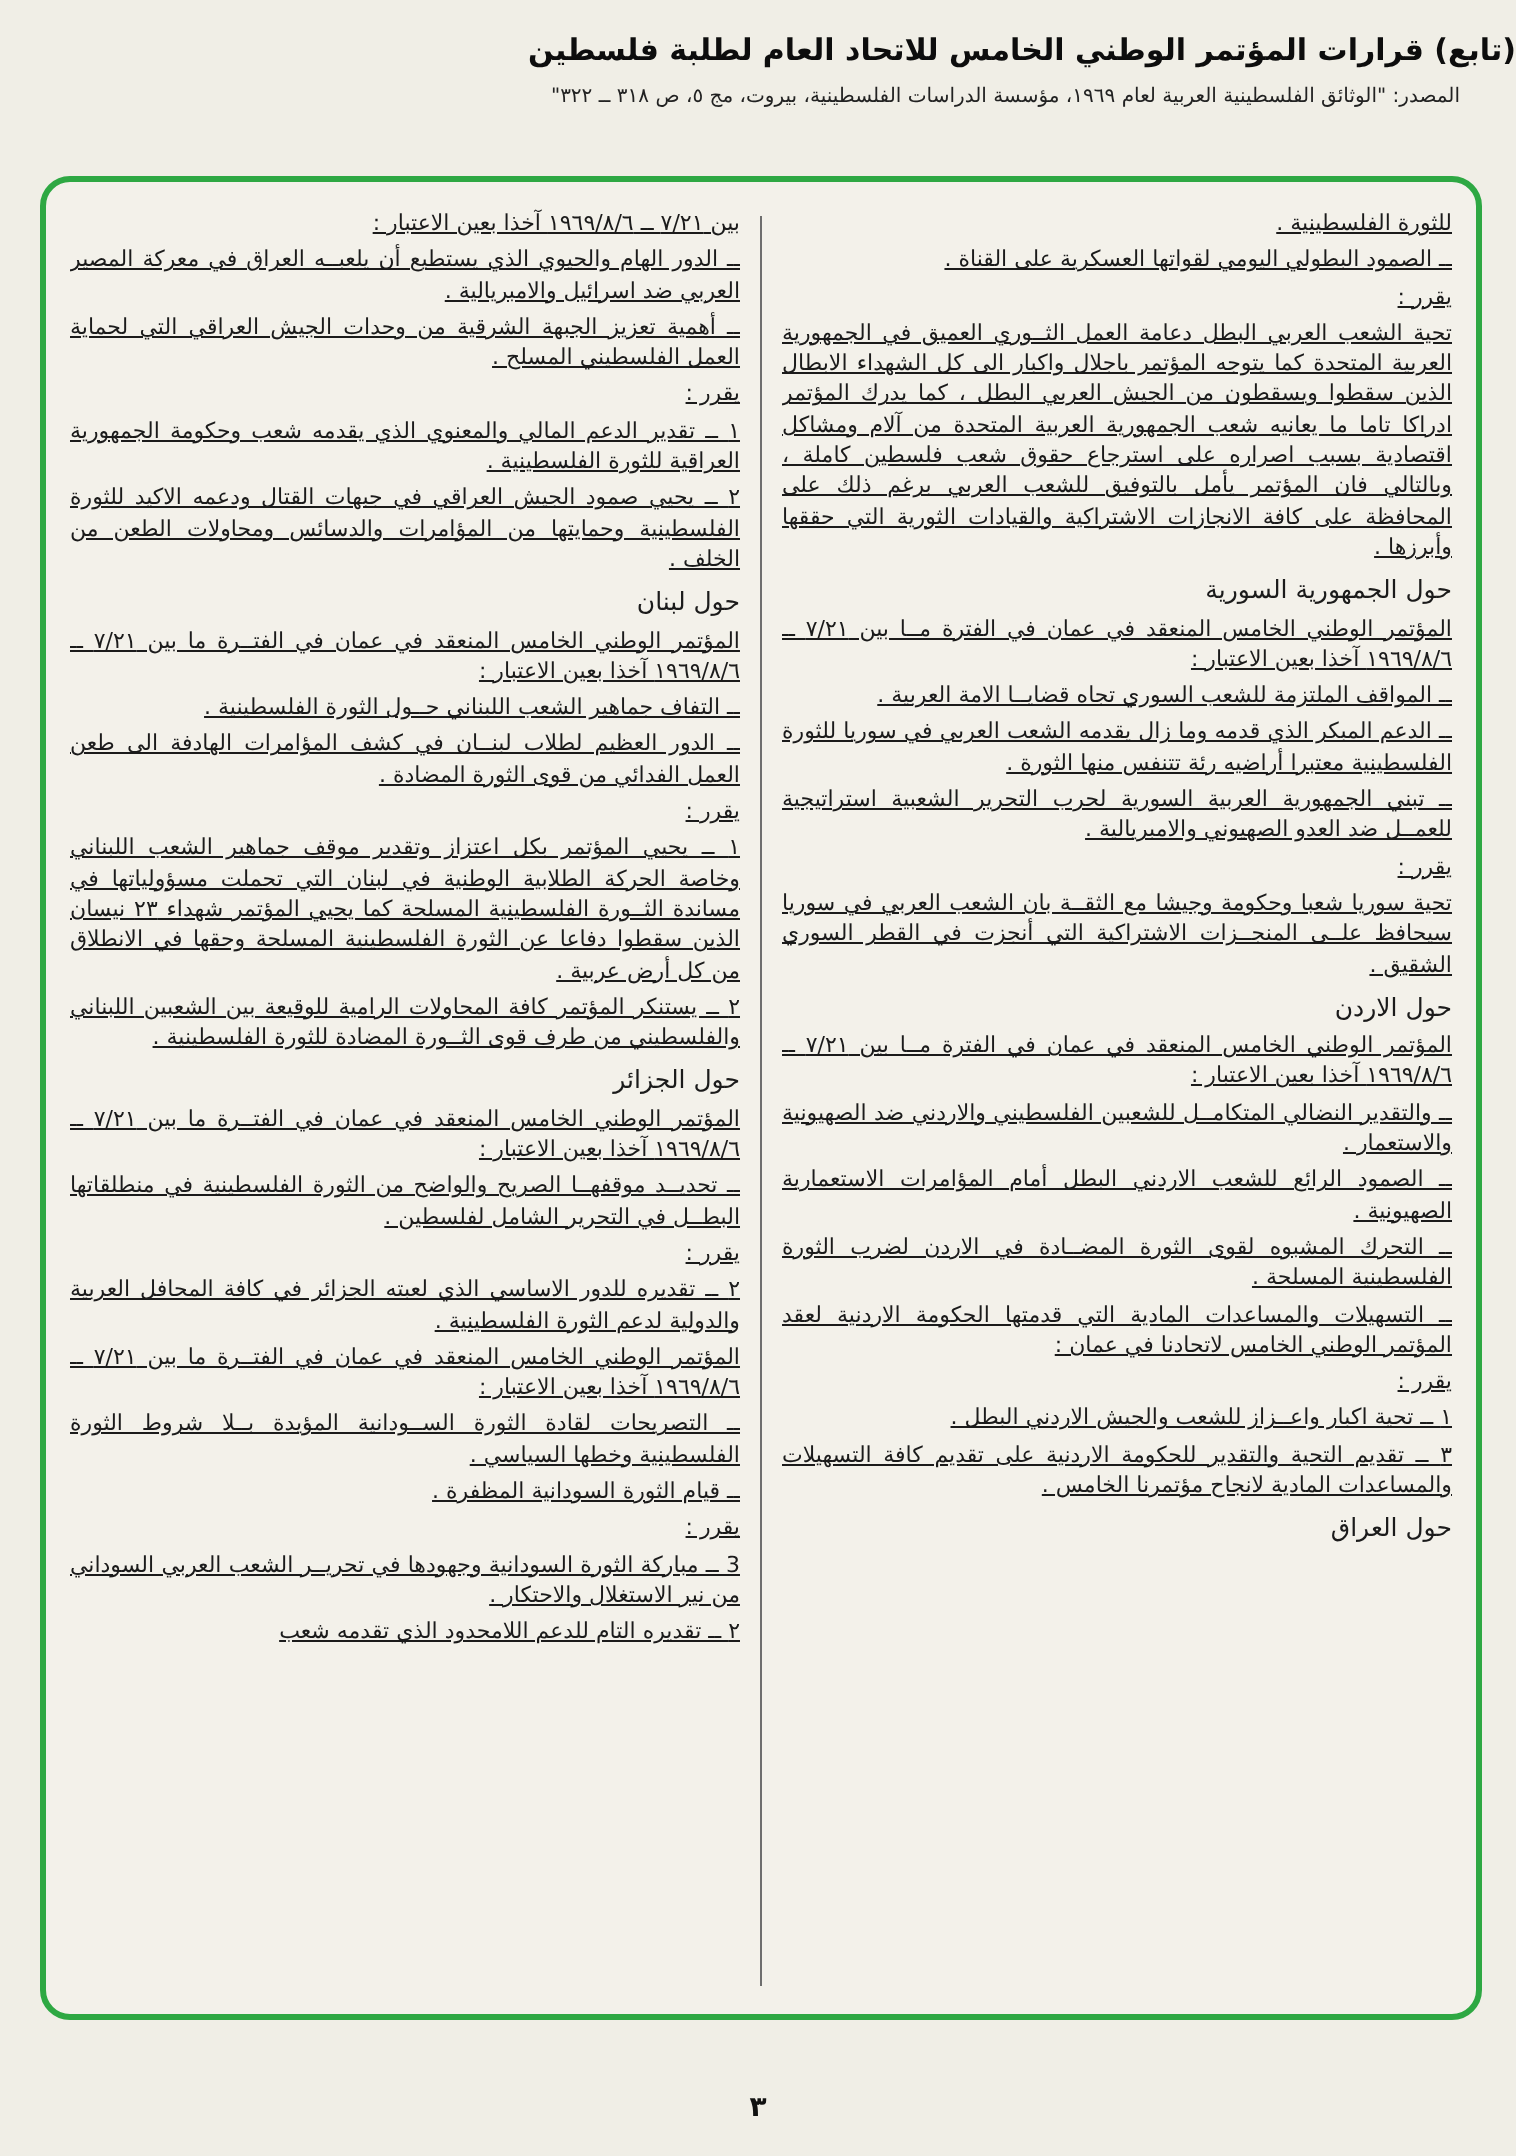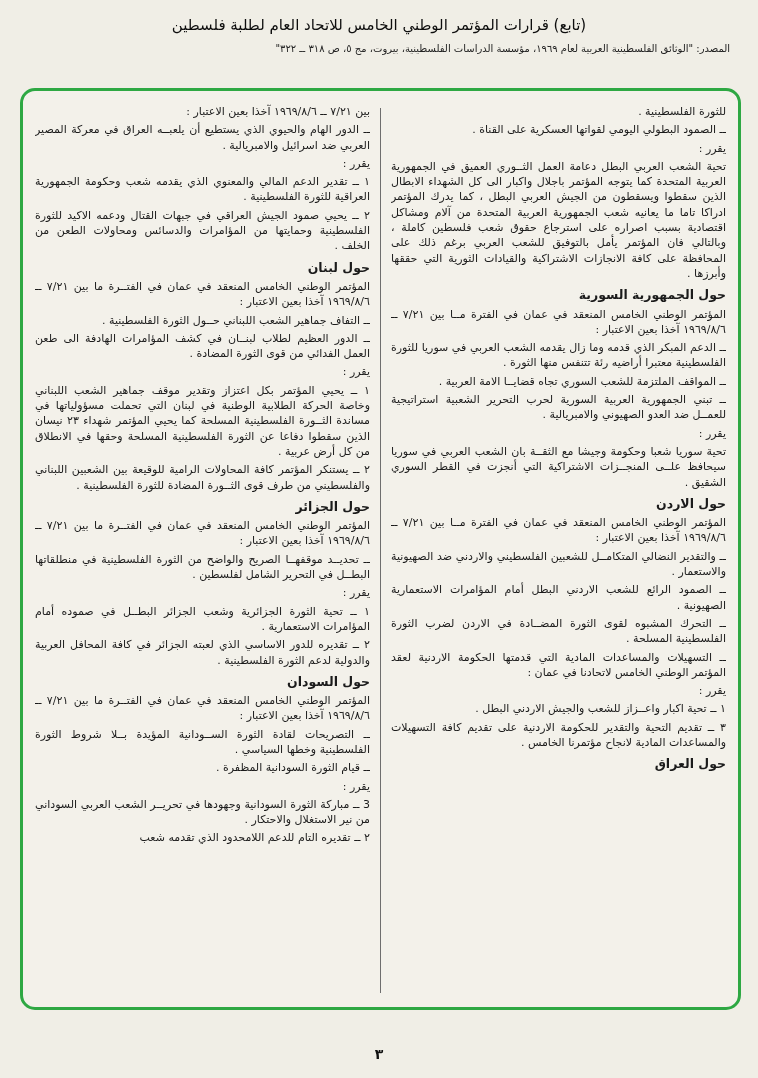--- a/index.html
+++ b/index.html
@@ -8,22 +8,21 @@
     background: #f0eee6;
     font-family: "DejaVu Sans", sans-serif;
     direction: rtl;
     position: relative;
     overflow: hidden;
     color: #1b1b1b;
   }
   .page { position: absolute; inset: 0; }
   .header { padding-top: 16px; }
   .title {
-    text-align: center;
-    font-weight: normal;
+    font-weight: bold;
     font-size: 15px;
     letter-spacing: 0.2px;
     color: #0d0d0d;
   }
   .source {
     margin: 9px 28px 0 28px;
     font-size: 10px;
     text-align: right;
     color: #222;
   }
@@ -48,23 +47,23 @@
     font-size: 11px;
     line-height: 15.3px;
     text-align: justify;
     overflow: hidden;
   }
   .divider {
     width: 1px;
     background: #6e6e6e;
     margin: 4px 10px;
   }
-  .para { margin: 0 0 3px 0; }
+  .para { margin: 0 0 3px 0; text-decoration: underline; }
   .heading {
-    font-weight: bold;
+    font-weight: normal;
     font-size: 12.5px;
     margin: 6px 0 4px 0;
     text-align: right;
   }
   .page-number {
     position: absolute;
     bottom: 16px;
     left: 0; right: 0;
     text-align: center;
     font-weight: bold;
@@ -84,57 +83,56 @@
 
   <div class="frame" style="border-color: rgb(46, 168, 67);">
     <div class="columns">
       <div class="col" id="col-right">
           <div class="para">للثورة الفلسطينية .</div>
           <div class="para">ــ الصمود البطولي اليومي لقواتها العسكرية على القناة .</div>
           <div class="para">يقرر :</div>
           <div class="para">تحية الشعب العربي البطل دعامة العمل الثــوري العميق في الجمهورية العربية المتحدة كما يتوجه المؤتمر باجلال واكبار الى كل الشهداء الابطال الذين سقطوا ويسقطون من الجيش العربي البطل ، كما يدرك المؤتمر ادراكا تاما ما يعانيه شعب الجمهورية العربية المتحدة من آلام ومشاكل اقتصادية بسبب اصراره على استرجاع حقوق شعب فلسطين كاملة ، وبالتالي فان المؤتمر يأمل بالتوفيق للشعب العربي برغم ذلك على المحافظة على كافة الانجازات الاشتراكية والقيادات الثورية التي حققها وأبرزها .</div>
           <div class="heading">حول الجمهورية السورية</div>
           <div class="para">المؤتمر الوطني الخامس المنعقد في عمان في الفترة مــا بين ٧/٢١ ــ ١٩٦٩/٨/٦ آخذا بعين الاعتبار :</div>
+          <div class="para">ــ المواقف الملتزمة للشعب السوري تجاه قضايــا الامة العربية .</div>
           <div class="para">ــ الدعم المبكر الذي قدمه وما زال يقدمه الشعب العربي في سوريا للثورة الفلسطينية معتبرا أراضيه رئة تتنفس منها الثورة .</div>
-          <div class="para">ــ المواقف الملتزمة للشعب السوري تجاه قضايــا الامة العربية .</div>
           <div class="para">ــ تبني الجمهورية العربية السورية لحرب التحرير الشعبية استراتيجية للعمــل ضد العدو الصهيوني والامبريالية .</div>
           <div class="para">يقرر :</div>
           <div class="para">تحية سوريا شعبا وحكومة وجيشا مع الثقــة بان الشعب العربي في سوريا سيحافظ علــى المنجــزات الاشتراكية التي أنجزت في القطر السوري الشقيق .</div>
           <div class="heading">حول الاردن</div>
           <div class="para">المؤتمر الوطني الخامس المنعقد في عمان في الفترة مــا بين ٧/٢١ ــ ١٩٦٩/٨/٦ آخذا بعين الاعتبار :</div>
           <div class="para">ــ والتقدير النضالي المتكامــل للشعبين الفلسطيني والاردني ضد الصهيونية والاستعمار .</div>
           <div class="para">ــ الصمود الرائع للشعب الاردني البطل أمام المؤامرات الاستعمارية الصهيونية .</div>
           <div class="para">ــ التحرك المشبوه لقوى الثورة المضــادة في الاردن لضرب الثورة الفلسطينية المسلحة .</div>
           <div class="para">ــ التسهيلات والمساعدات المادية التي قدمتها الحكومة الاردنية لعقد المؤتمر الوطني الخامس لاتحادنا في عمان :</div>
           <div class="para">يقرر :</div>
           <div class="para">١ ــ تحية اكبار واعــزاز للشعب والجيش الاردني البطل .</div>
           <div class="para">٣ ــ تقديم التحية والتقدير للحكومة الاردنية على تقديم كافة التسهيلات والمساعدات المادية لانجاح مؤتمرنا الخامس .</div>
           <div class="heading">حول العراق</div>
         </div>
       <div class="divider"></div>
       <div class="col" id="col-left">
           <div class="para">بين ٧/٢١ ــ ١٩٦٩/٨/٦ آخذا بعين الاعتبار :</div>
           <div class="para">ــ الدور الهام والحيوي الذي يستطيع أن يلعبــه العراق في معركة المصير العربي ضد اسرائيل والامبريالية .</div>
+          <div class="para">ــ أهمية تعزيز الجبهة الشرقية من وحدات الجيش العراقي التي لحماية العمل الفلسطيني المسلح .</div>
           <div class="para">يقرر :</div>
           <div class="para">١ ــ تقدير الدعم المالي والمعنوي الذي يقدمه شعب وحكومة الجمهورية العراقية للثورة الفلسطينية .</div>
           <div class="para">٢ ــ يحيي صمود الجيش العراقي في جبهات القتال ودعمه الاكيد للثورة الفلسطينية وحمايتها من المؤامرات والدسائس ومحاولات الطعن من الخلف .</div>
           <div class="heading">حول لبنان</div>
           <div class="para">المؤتمر الوطني الخامس المنعقد في عمان في الفتــرة ما بين ٧/٢١ ــ ١٩٦٩/٨/٦ آخذا بعين الاعتبار :</div>
           <div class="para">ــ التفاف جماهير الشعب اللبناني حــول الثورة الفلسطينية .</div>
           <div class="para">ــ الدور العظيم لطلاب لبنــان في كشف المؤامرات الهادفة الى طعن العمل الفدائي من قوى الثورة المضادة .</div>
           <div class="para">يقرر :</div>
           <div class="para">١ ــ يحيي المؤتمر بكل اعتزاز وتقدير موقف جماهير الشعب اللبناني وخاصة الحركة الطلابية الوطنية في لبنان التي تحملت مسؤولياتها في مساندة الثــورة الفلسطينية المسلحة كما يحيي المؤتمر شهداء ٢٣ نيسان الذين سقطوا دفاعا عن الثورة الفلسطينية المسلحة وحقها في الانطلاق من كل أرض عربية .</div>
           <div class="para">٢ ــ يستنكر المؤتمر كافة المحاولات الرامية للوقيعة بين الشعبين اللبناني والفلسطيني من طرف قوى الثــورة المضادة للثورة الفلسطينية .</div>
           <div class="heading">حول الجزائر</div>
           <div class="para">المؤتمر الوطني الخامس المنعقد في عمان في الفتــرة ما بين ٧/٢١ ــ ١٩٦٩/٨/٦ آخذا بعين الاعتبار :</div>
           <div class="para">ــ تحديــد موقفهــا الصريح والواضح من الثورة الفلسطينية في منطلقاتها البطــل في التحرير الشامل لفلسطين .</div>
           <div class="para">يقرر :</div>
-          <div class="para">١ ــ تحية الثورة الجزائرية وشعب الجزائر البطــل في صموده أمام المؤامرات الاستعمارية .</div>
           <div class="para">٢ ــ تقديره للدور الاساسي الذي لعبته الجزائر في كافة المحافل العربية والدولية لدعم الثورة الفلسطينية .</div>
-          <div class="heading">حول السودان</div>
           <div class="para">المؤتمر الوطني الخامس المنعقد في عمان في الفتــرة ما بين ٧/٢١ ــ ١٩٦٩/٨/٦ آخذا بعين الاعتبار :</div>
           <div class="para">ــ التصريحات لقادة الثورة الســودانية المؤيدة بــلا شروط الثورة الفلسطينية وخطها السياسي .</div>
           <div class="para">ــ قيام الثورة السودانية المظفرة .</div>
           <div class="para">يقرر :</div>
           <div class="para">3 ــ مباركة الثورة السودانية وجهودها في تحريــر الشعب العربي السوداني من نير الاستغلال والاحتكار .</div>
           <div class="para">٢ ــ تقديره التام للدعم اللامحدود الذي تقدمه شعب</div>
         </div>
     </div>
   </div>
 

